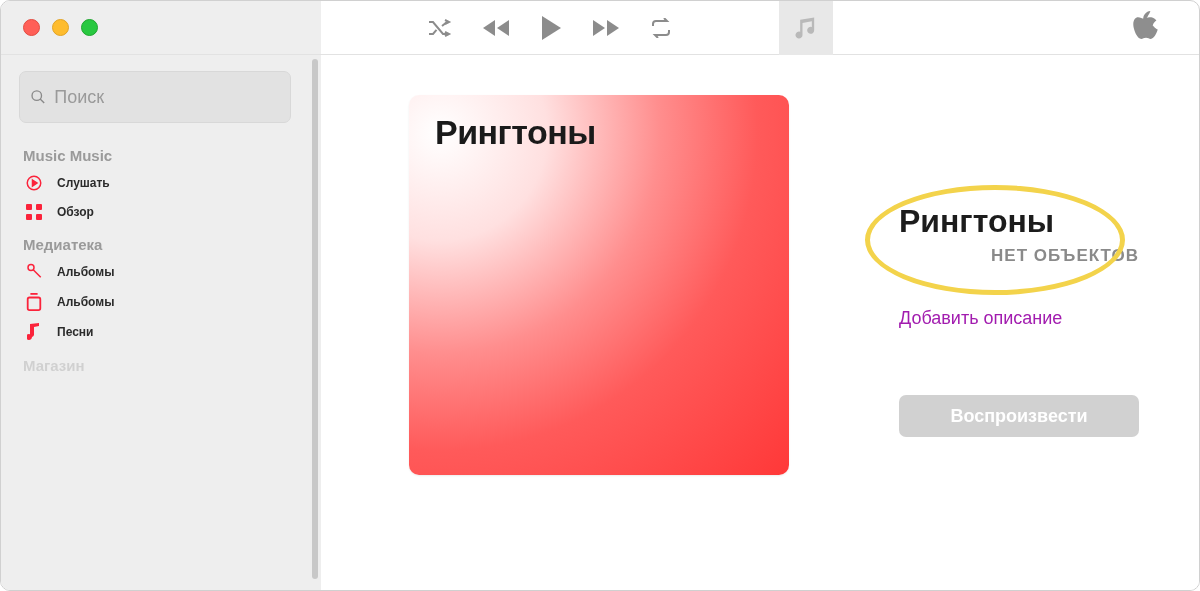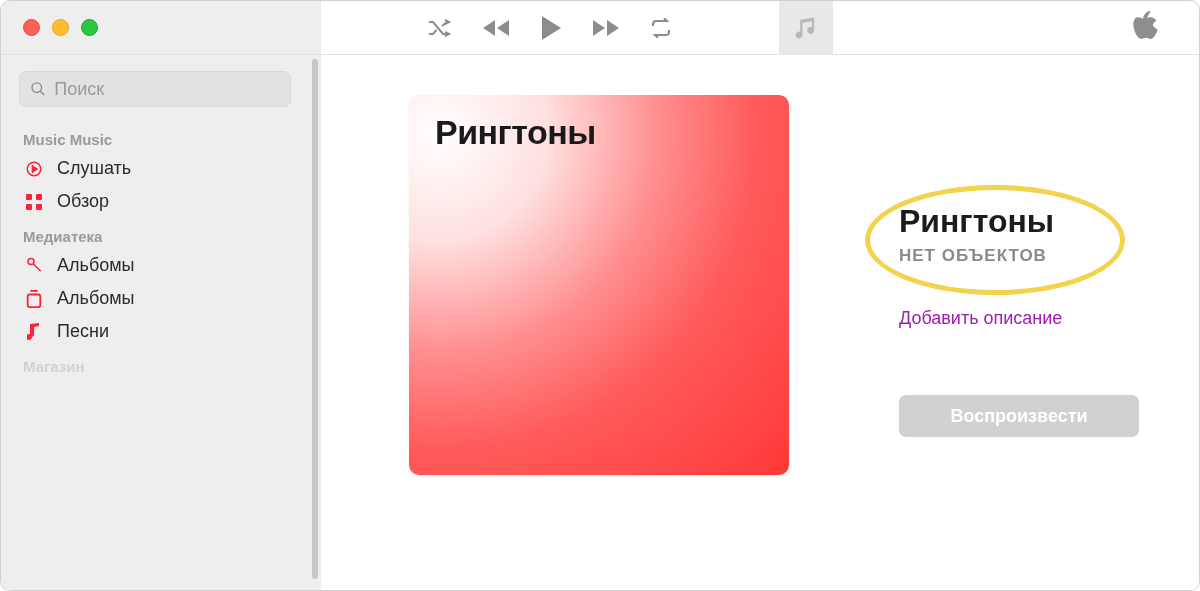--- a/index.html
+++ b/index.html
@@ -14,36 +14,36 @@
   .tl-center { flex: 1; display: flex; align-items: center; justify-content: center; gap: 26px; }
   .pbtn { color: #8c8c8c; display: flex; align-items: center; justify-content: center; }
   .pbtn svg { display:block; }
   .tl-right { width: 420px; height: 100%; display: flex; align-items: center; justify-content: flex-start; padding-left: 0; }
   .nowplaying { width: 54px; height: 54px; background: #e8e8e8; display: flex; align-items: center; justify-content: center; margin-left: 0; }
   .nowplaying svg { color: #b9b9b9; }
   .apple-logo { margin-left: auto; margin-right: 40px; color: #8e8e8e; }
   .body { flex: 1; display: flex; min-height: 0; }
   .sidebar-wrap { width: 320px; background: #eeeeee; height: 100%; position: relative; display: flex; }
   .sidebar { flex: 1; padding: 10px 0 0 0; overflow: hidden; }
-  .search { margin: 6px 18px 14px 18px; height: 36px; background: #e2e2e2; border-radius: 7px; display: flex; align-items: center; padding: 0 10px; gap: 8px; color: #8a8a8a; border: 1px solid #d8d8d8; }
+  .search { margin: 6px 18px 14px 18px; height: 52px; background: #e2e2e2; border-radius: 7px; display: flex; align-items: center; padding: 0 10px; gap: 8px; color: #8a8a8a; border: 1px solid #d8d8d8; }
   .search input { border: none; background: transparent; outline: none; font-size: 18px; color: #555; width: 100%; }
   .search input::placeholder { color: #9a9a9a; }
   .section-header { font-size: 15px; font-weight: 600; color: #9a9a9a; padding: 10px 22px 4px 22px; }
-  .nav-item { display: flex; align-items: center; gap: 12px; padding: 6px 22px; font-size: 18px; color: #2b2b2b; cursor: default; }
+  .nav-item { display: flex; align-items: center; gap: 12px; padding: 6px 22px; font-size: 12px; color: #2b2b2b; cursor: default; font-weight: bold; }
   .nav-item .ic { width: 22px; display: flex; justify-content: center; color: #fb233b; }
   .nav-item .lbl { white-space: nowrap; overflow: hidden; text-overflow: ellipsis; }
   .scrollbar { width: 12px; background: transparent; height: 100%; position: relative; }
   .scrollbar::before { content:""; position:absolute; top:4px; left:3px; width:6px; height: 520px; background:#c8c8c8; border-radius:3px; }
   .main { flex:1; background:#fff; position:relative; padding: 40px 40px 0 88px; display:flex;gap:40px; }
   .cover { width: 380px; height: 380px; border-radius: 10px; position: relative; overflow: hidden; box-shadow: 0 1px 2px rgba(0,0,0,.08); background: radial-gradient(circle at 8% 10%, #ffffff 0%, #ffe0e0 22%, #ff8e8e 45%, #ff5a5a 65%, #ff3838 100%); }
   .cover-title { position:absolute; top:18px; left:26px; font-size:34px; font-weight:800; color:#1a1a1a; letter-spacing:-.5px; }
   .meta { margin-left: 70px; padding-top: 108px; display:flex; flex-direction:column; position:relative; }
   .highlight-ring { position:absolute; top:90px; left:-34px; width:260px; height:110px; border:5px solid #f3d34b; border-radius:50%; pointer-events:none; }
   .pl-title { font-size:32px; font-weight:700; color:#1c1c1c; }
-  .pl-sub { font-size:17px; font-weight:600; letter-spacing:1px; color:#8a8a8a; margin-top:6px; text-transform:uppercase; }
+  .pl-sub { font-size:17px; font-weight:600; letter-spacing:1px; color:#8a8a8a; margin-top:6px; text-transform:uppercase;text-align:right; }
   .pl-desc { font-size:18px; color:#a21caf; margin-top:42px; }
   .play-btn { margin-top: 66px; width: 240px; height: 42px; background:#d1d1d1; color:#fff; font-size:18px; font-weight:600; border:none; border-radius:7px; display:flex; align-items:center; justify-content:center; }
 </style>
 </head>
 <body>
 
 <div class="window">
 
   <div class="titlebar">
     <div class="tl-left">

